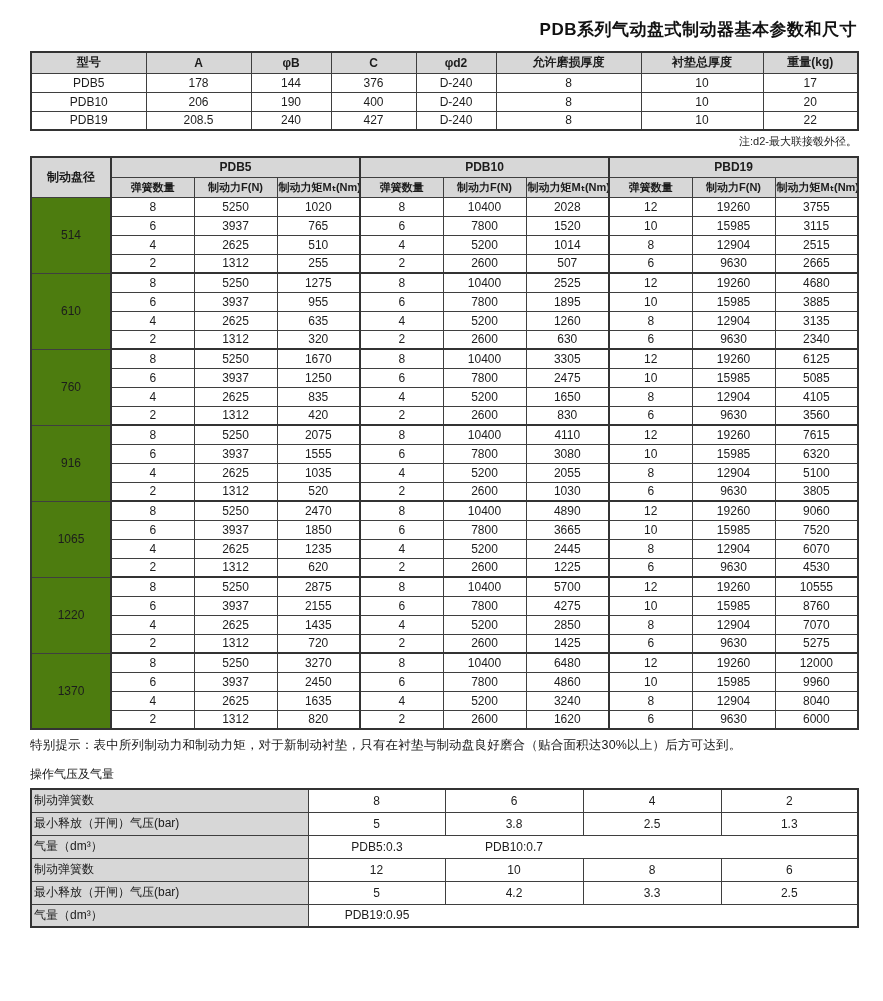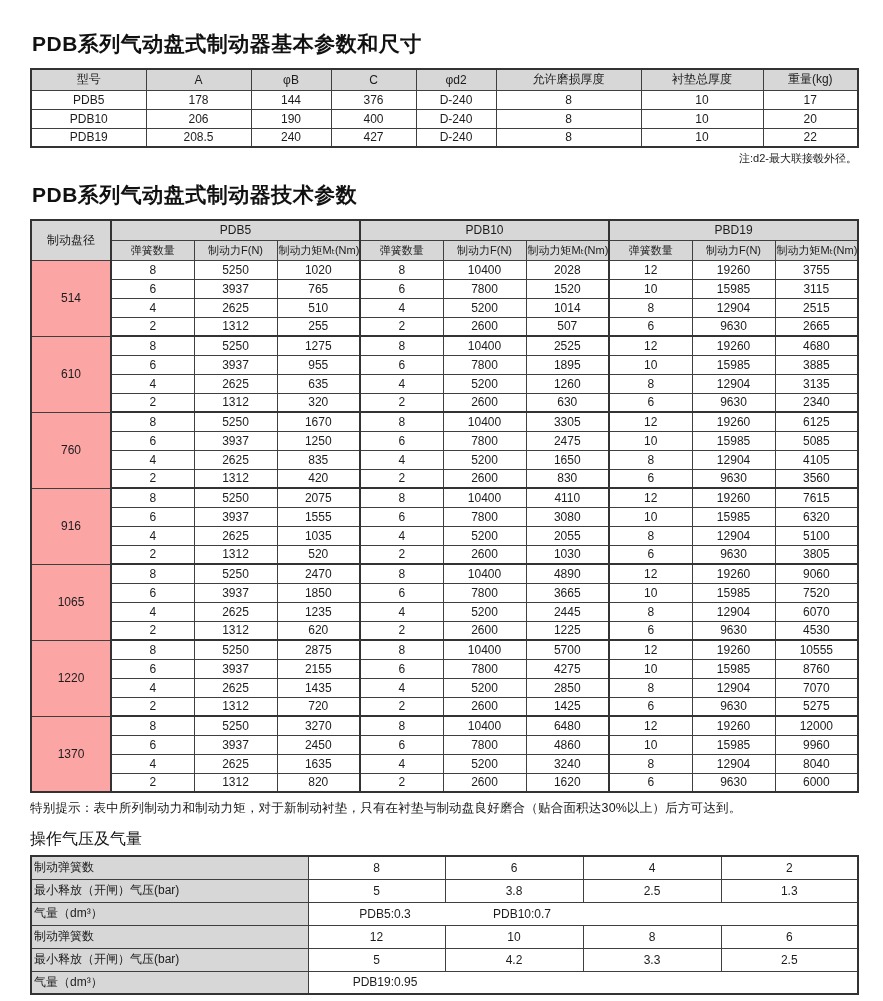--- a/index.html
+++ b/index.html
@@ -5,64 +5,64 @@
   * { box-sizing: border-box; }
   html, body { margin: 0; padding: 0; background: #ffffff; }
   body {
     width: 883px; height: 1001px;
     font-family: "Liberation Sans", "DejaVu Sans", sans-serif;
     color: #1c1c1c;
   }
   .page { width: 883px; height: 1001px; padding: 18px 26px 0 30px; overflow: hidden; }
 
   .doc-title {
-    font-size: 21px; font-weight: bold; color: #111;
-    margin: 12px 0 10px 2px; letter-spacing: 0.5px;
+    font-size: 17px; font-weight: bold; color: #111;
+    margin: 0 0 10px 2px; letter-spacing: 0.5px; text-align: right;
   }
   .doc-title.second { margin-top: 15px; }
 
   table { border-collapse: collapse; table-layout: fixed; background: #fff; }
   th, td {
     border: 1px solid #3f3f3f;
     text-align: center; vertical-align: middle;
     font-size: 12px; font-weight: normal;
     padding: 0 1px; white-space: nowrap; overflow: hidden;
   }
-  th { background: #d7d7d7; }
+  th { background: #d7d7d7; font-weight: bold; }
 
   
   table.basic { width: 827px; border: 2px solid #333; }
   table.basic th { height: 21px; }
   table.basic td { height: 19px; }
 
   .note-line {
     width: 827px; text-align: right;
     font-size: 11px; color: #222; margin: 3px 16px 0 0;
   }
 
   
   table.tech { width: 827px; border: 2px solid #333; margin-top: 7px; }
   table.tech thead th { height: 20px; }
   table.tech td { height: 19px; font-size: 12px; }
   table.tech th.sub { font-size: 11px; margin-top: 8px; }
   table.tech .grp-sep { border-left: 2px solid #333; }
   table.tech tr.grp-end td { border-bottom: 2px solid #333; }
-  table.tech td.disc { background: #fca5a5; font-size: 12px; }
+  table.tech td.disc { background: #4d7c0f; font-size: 12px; }
 
   
   .special-note { font-size: 12.5px; color: #161616; margin: 7px 0 0 0; letter-spacing: 0.2px; }
-  .section-label { font-size: 16px; color: #161616; margin: 12px 0 5px 0; font-family: Liberation Mono, monospace; }
+  .section-label { font-size: 12px; color: #161616; margin: 12px 0 5px 0; font-family: Liberation Mono, monospace; }
 
   
   table.pressure { width: 827px; border: 2px solid #333; }
   table.pressure td { height: 23px; }
   table.pressure td.rowlabel {
     background: #d7d7d7; text-align: left; padding-left: 2px; font-size: 12px;
   }
-  table.pressure td.merged { text-align: left; padding-left: 8px; }
+  table.pressure td.merged { text-align: left; padding-left: 0; }
   table.pressure td.merged .mv {
     display: inline-block; width: 137px; text-align: center; font-size: 12px;
   }
 </style>
 </head>
 <body>
 
 <div class="page">
 
   <h1 class="doc-title">PDB系列气动盘式制动器基本参数和尺寸</h1>
@@ -119,21 +119,20 @@
           <td>D-240</td>
           <td>8</td>
           <td>10</td>
           <td>22</td>
         </tr>
       </tbody>
   </table>
 
   <div class="note-line">注:d2-最大联接毂外径。</div>
 
-  <h1 class="doc-title second">PDB系列气动盘式制动器技术参数</h1>
 
   <table class="tech">
     <colgroup>
       <col style="width:80px">
       <col style="width:83px">
         <col style="width:83px">
         <col style="width:83px">
       <col style="width:83px">
         <col style="width:83px">
         <col style="width:83px">

